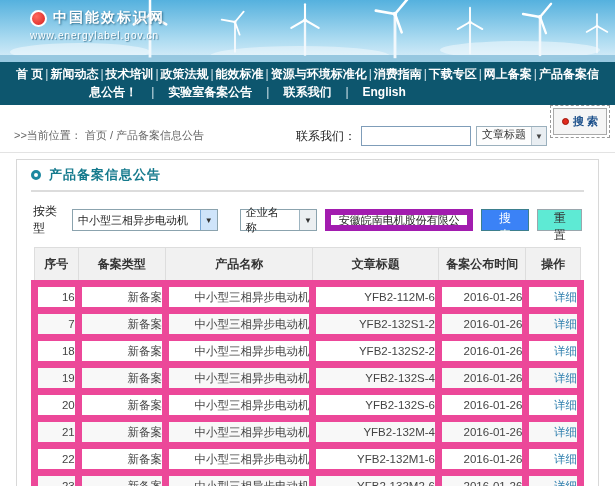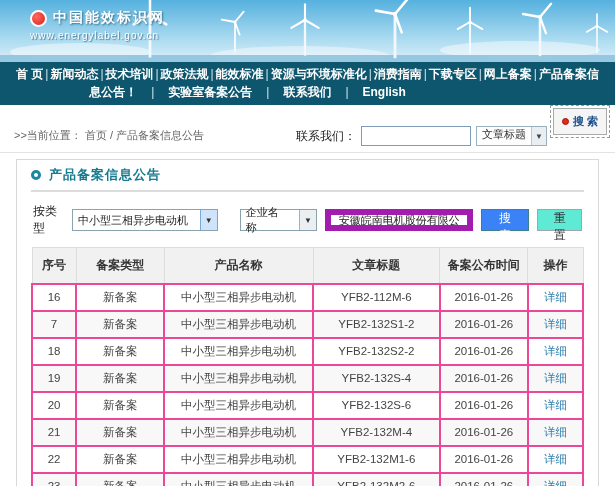--- a/index.html
+++ b/index.html
@@ -71,21 +71,21 @@
     font-size:11px; padding:0 8px; color:#222; }
   .btn-search { height:22px; padding:0 13px; background:#3b82f6; color:#fff;
     border:1px solid #3d7f8d; font-size:12px; cursor:pointer; }
   .btn-reset { height:22px; padding:0 11px; background:#5eead4; color:#333;
     border:1px solid #9aa7ad; font-size:12px; cursor:pointer; }
 
   
   table { width:100%; border-collapse:collapse; font-size:11.5px; color:#444; }
   th { background:#f1f1f1; border:1px solid #ddd; height:36px; font-size:12px;
     color:#333; font-weight:bold; text-align:center; }
-  td { border:2px solid #ec4899; height:27px; text-align:center; }
+  td { border:7px solid #ec4899; height:27px; text-align:right; }
   tbody tr:nth-child(even) { background:#f8f8f8; }
   .detail-link { color:#2f7fae; text-decoration:none; cursor:pointer;font-family:Liberation Serif, serif; }
   .col-no{width:8%} .col-type{width:16%} .col-name{width:27%}
   .col-model{width:23%} .col-date{width:16%} .col-op{width:10%}
 </style>
 </head>
 <body>
 
 <header class="banner">
   <svg width="615" height="62" viewBox="0 0 615 62">

